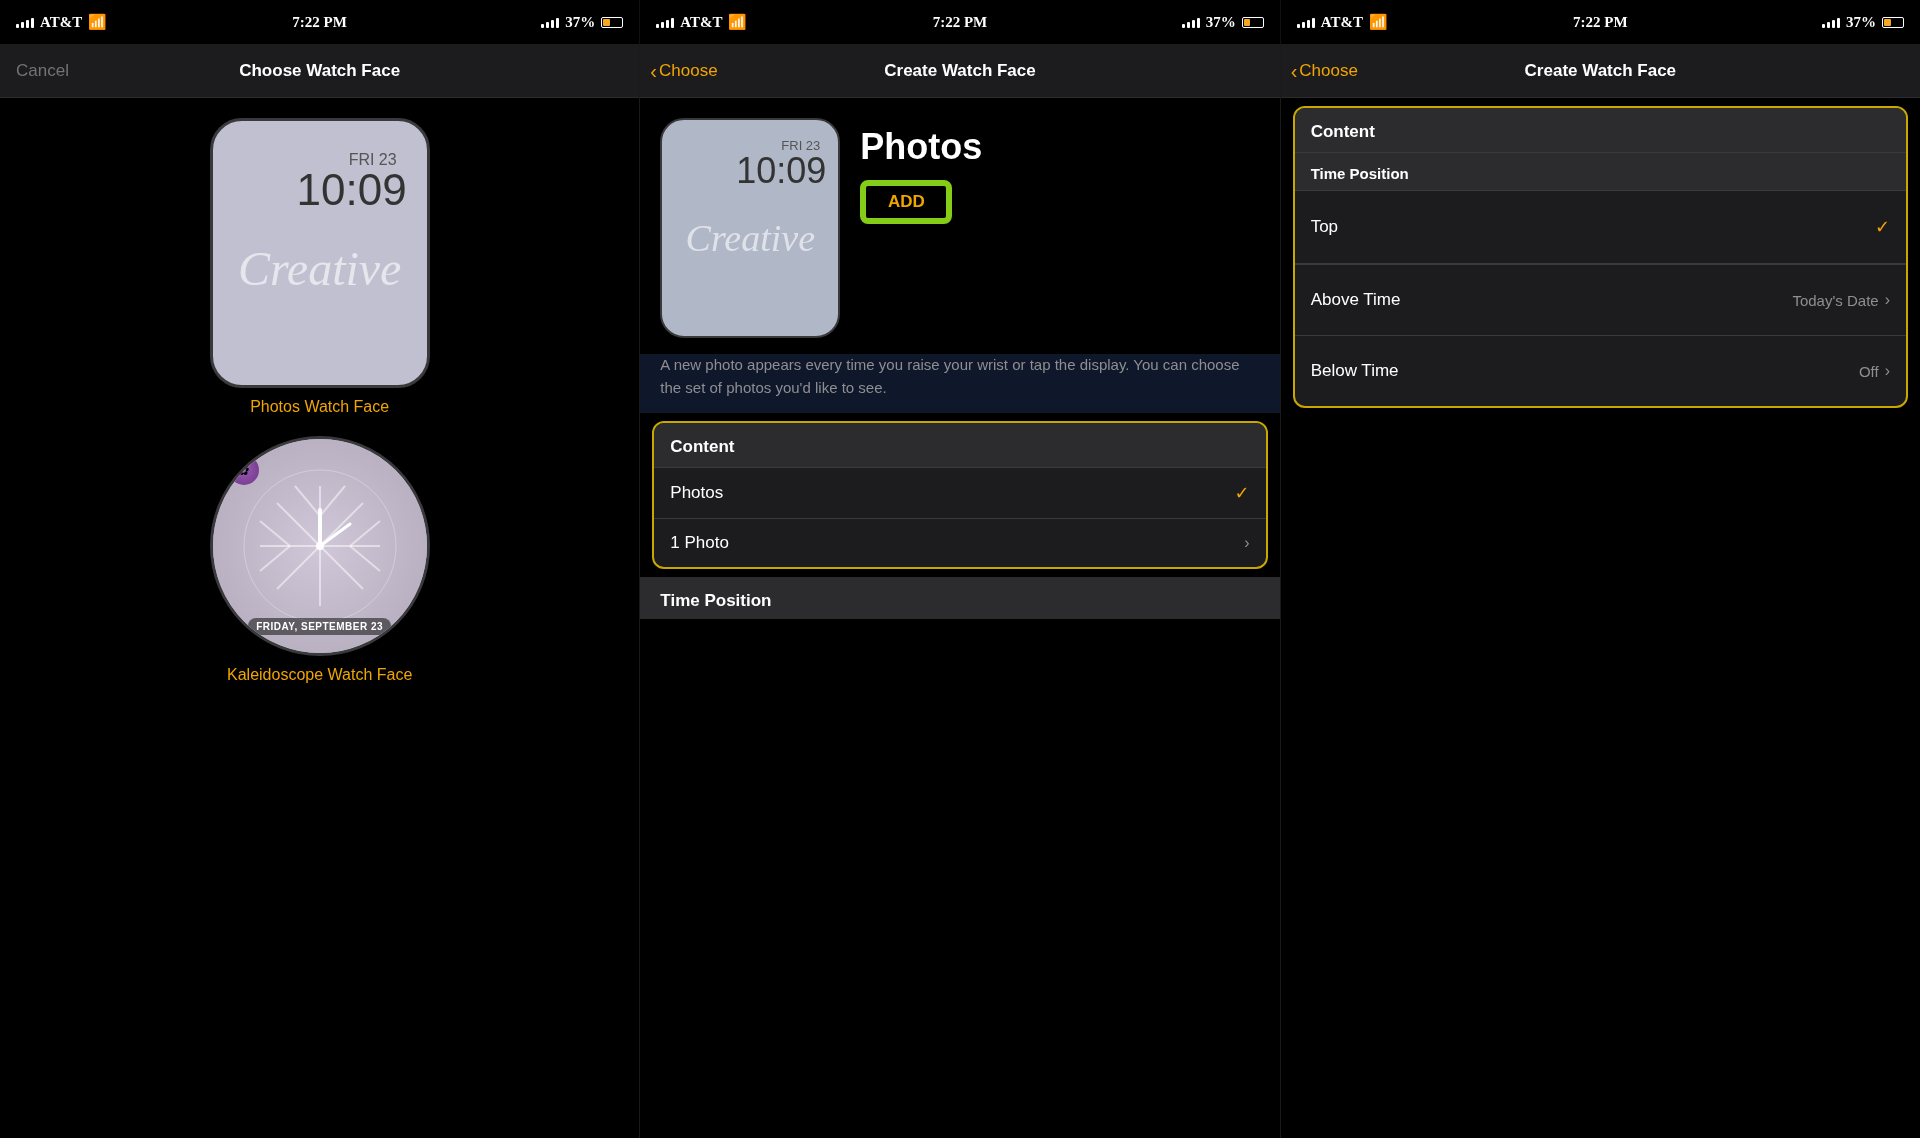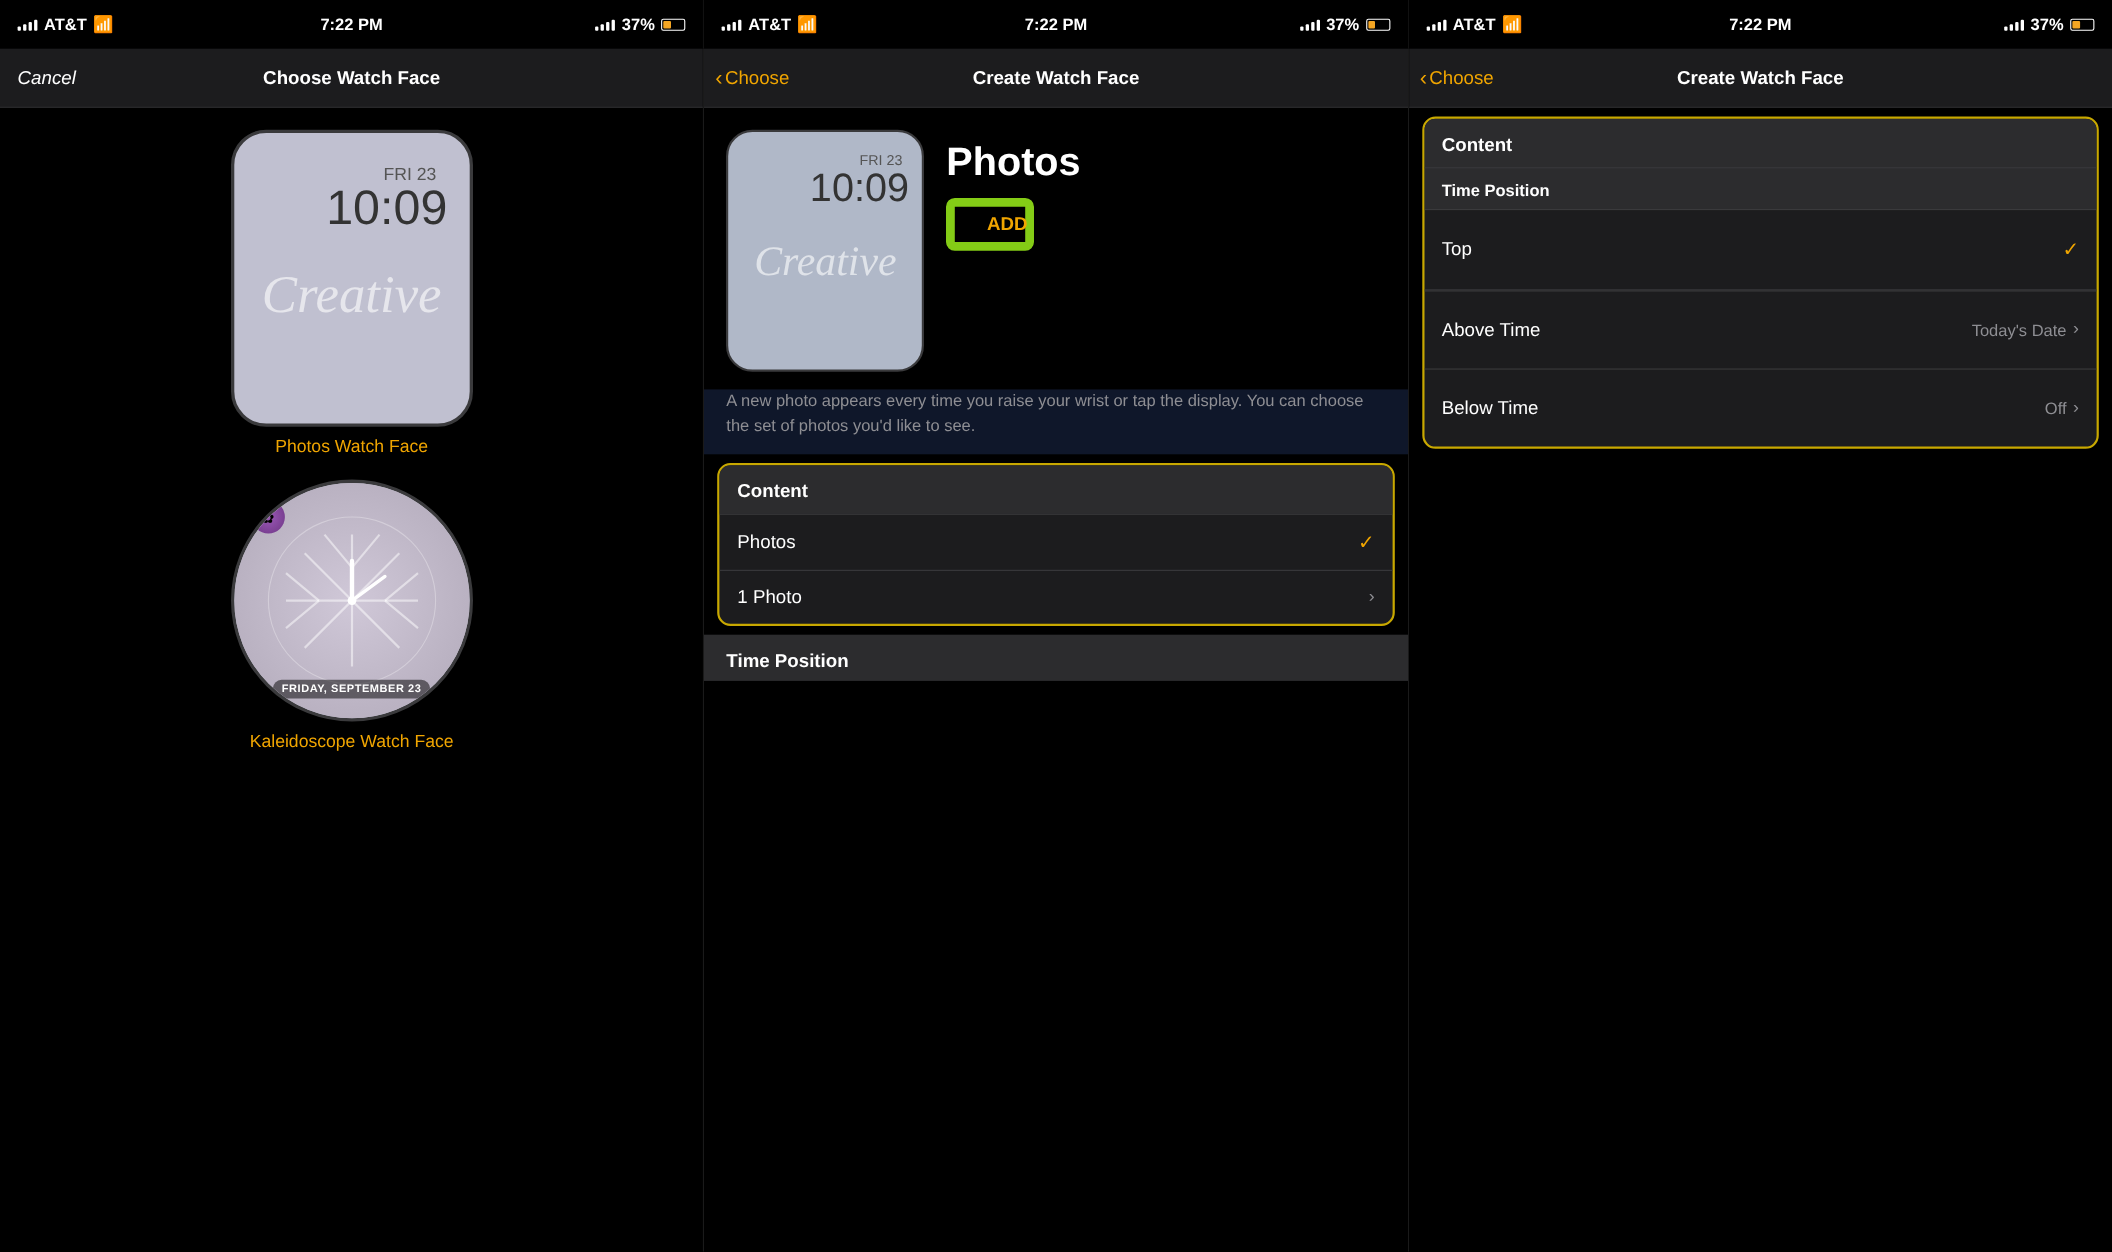--- a/index.html
+++ b/index.html
@@ -10,20 +10,21 @@
       height: 1138px;
       overflow: hidden;
       display: flex;
       flex-direction: column;
     }
 
     
     .status-bar-row {
       display: flex;
       width: 100%;
+      font-family: Liberation Serif, serif;
     }
     .status-bar {
       flex: 1;
       height: 44px;
       background: #000;
       display: flex;
       align-items: center;
       justify-content: space-between;
       padding: 0 16px;
       color: #fff;
@@ -61,24 +62,23 @@
       border-bottom: 1px solid #2c2c2e;
     }
     .nav-title {
       color: #fff;
       font-size: 17px;
       font-weight: 600;
     }
     .nav-cancel {
       position: absolute;
       left: 16px;
-      color: #ffffff;
+      color: #737373;
       font-size: 17px;
       cursor: pointer;
-      font-style: italic;
     }
     .nav-back {
       position: absolute;
       left: 10px;
       color: #f0a500;
       font-size: 17px;
       cursor: pointer;
       display: flex;
       align-items: center;
       gap: 2px;
@@ -245,29 +245,29 @@
       flex-direction: column;
       gap: 12px;
       padding-top: 8px;
     }
     .watch-main-title {
       color: #fff;
       font-size: 36px;
       font-weight: 700;
     }
     .add-btn {
-      border: 8px solid #84cc16;
+      border: 6px solid #84cc16;
       color: #f0a500;
       background: transparent;
       border-radius: 8px;
-      padding: 6px 29px;
+      padding: 6px 18px;
       font-size: 17px;
       font-weight: 600;
       cursor: pointer;
-      width: 80px;
+      width: 92px;
       text-align: center;
     }
     .section-header {
       color: #fff;
       font-size: 17px;
       font-weight: 700;
       padding: 12px 20px 8px;
       background: #1c1c1e;
     }
     .section-desc {

